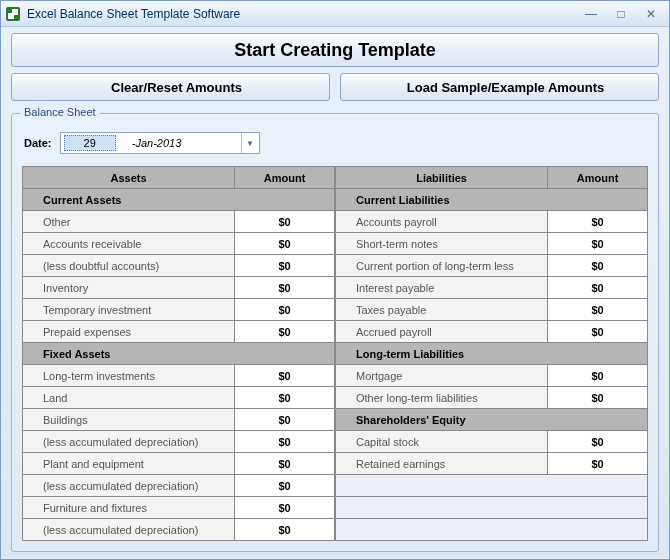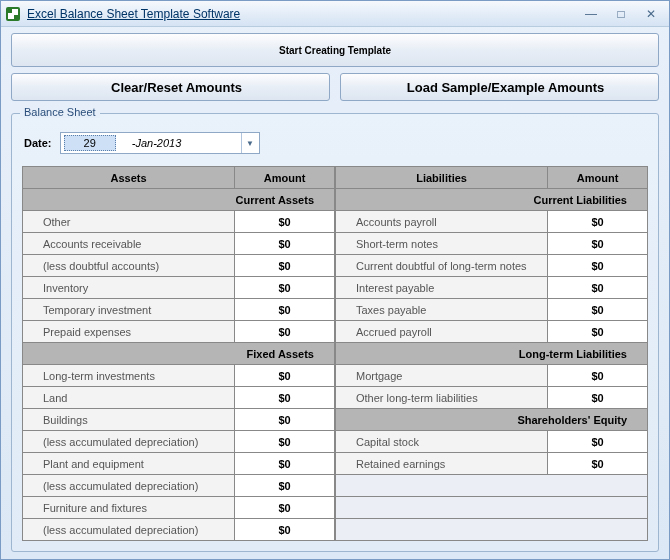--- a/index.html
+++ b/index.html
@@ -26,41 +26,40 @@
   padding: 0 4px;
 }
 .titlebar .icon {
   width: 16px; height: 16px;
   margin-right: 6px;
 }
 .titlebar .title {
   flex: 1;
   color: #003366;
   font-size: 12px;
-  text-decoration: underline;
 }
 .titlebar .ctrl {
   width: 28px; height: 18px;
   margin-left: 2px;
   display: flex; align-items: center; justify-content: center;
   color: #4a6a8a;
   font-size: 12px;
   cursor: pointer;
 }
 .client {
   padding: 6px 10px 10px 10px;
 }
 .big-btn {
   width: 100%;
   height: 34px;
   background: linear-gradient(to bottom, #fdfdfe 0%, #e8eef6 50%, #dde6f1 100%);
   border: 1px solid #8fa8c6;
   border-radius: 3px;
   font-weight: bold;
-  font-size: 10px;
+  font-size: 18px;
   color: #000;
   cursor: pointer;
   margin-bottom: 6px;
 }
 .btn-row {
   display: flex;
   gap: 10px;
   margin-bottom: 6px;
 }
 .med-btn {
@@ -148,21 +147,21 @@
 }
 .tbl th.head {
   background: #b5b5b5;
   font-weight: bold;
   text-align: center;
   color: #000;
 }
 .tbl th.sub {
   background: #b5b5b5;
   font-weight: bold;
-  text-align: right;
+  text-align: left;
   color: #000;
 }
 .tbl td.label {
   background: #f3f3f3;
   color: #555;
   text-align: left;
   width: 68%;
 }
 .tbl td.amt {
   background: #fff;
@@ -305,21 +304,21 @@
             <tbody id="right-rows1">
               <tr>
                 <td class="label">Accounts payroll</td>
                 <td class="amt">$0</td>
               </tr>
               <tr>
                 <td class="label">Short-term notes</td>
                 <td class="amt">$0</td>
               </tr>
               <tr>
-                <td class="label">Current doubtful of long-term notes</td>
+                <td class="label">Current portion of long-term less</td>
                 <td class="amt">$0</td>
               </tr>
               <tr>
                 <td class="label">Interest payable</td>
                 <td class="amt">$0</td>
               </tr>
               <tr>
                 <td class="label">Taxes payable</td>
                 <td class="amt">$0</td>
               </tr>

